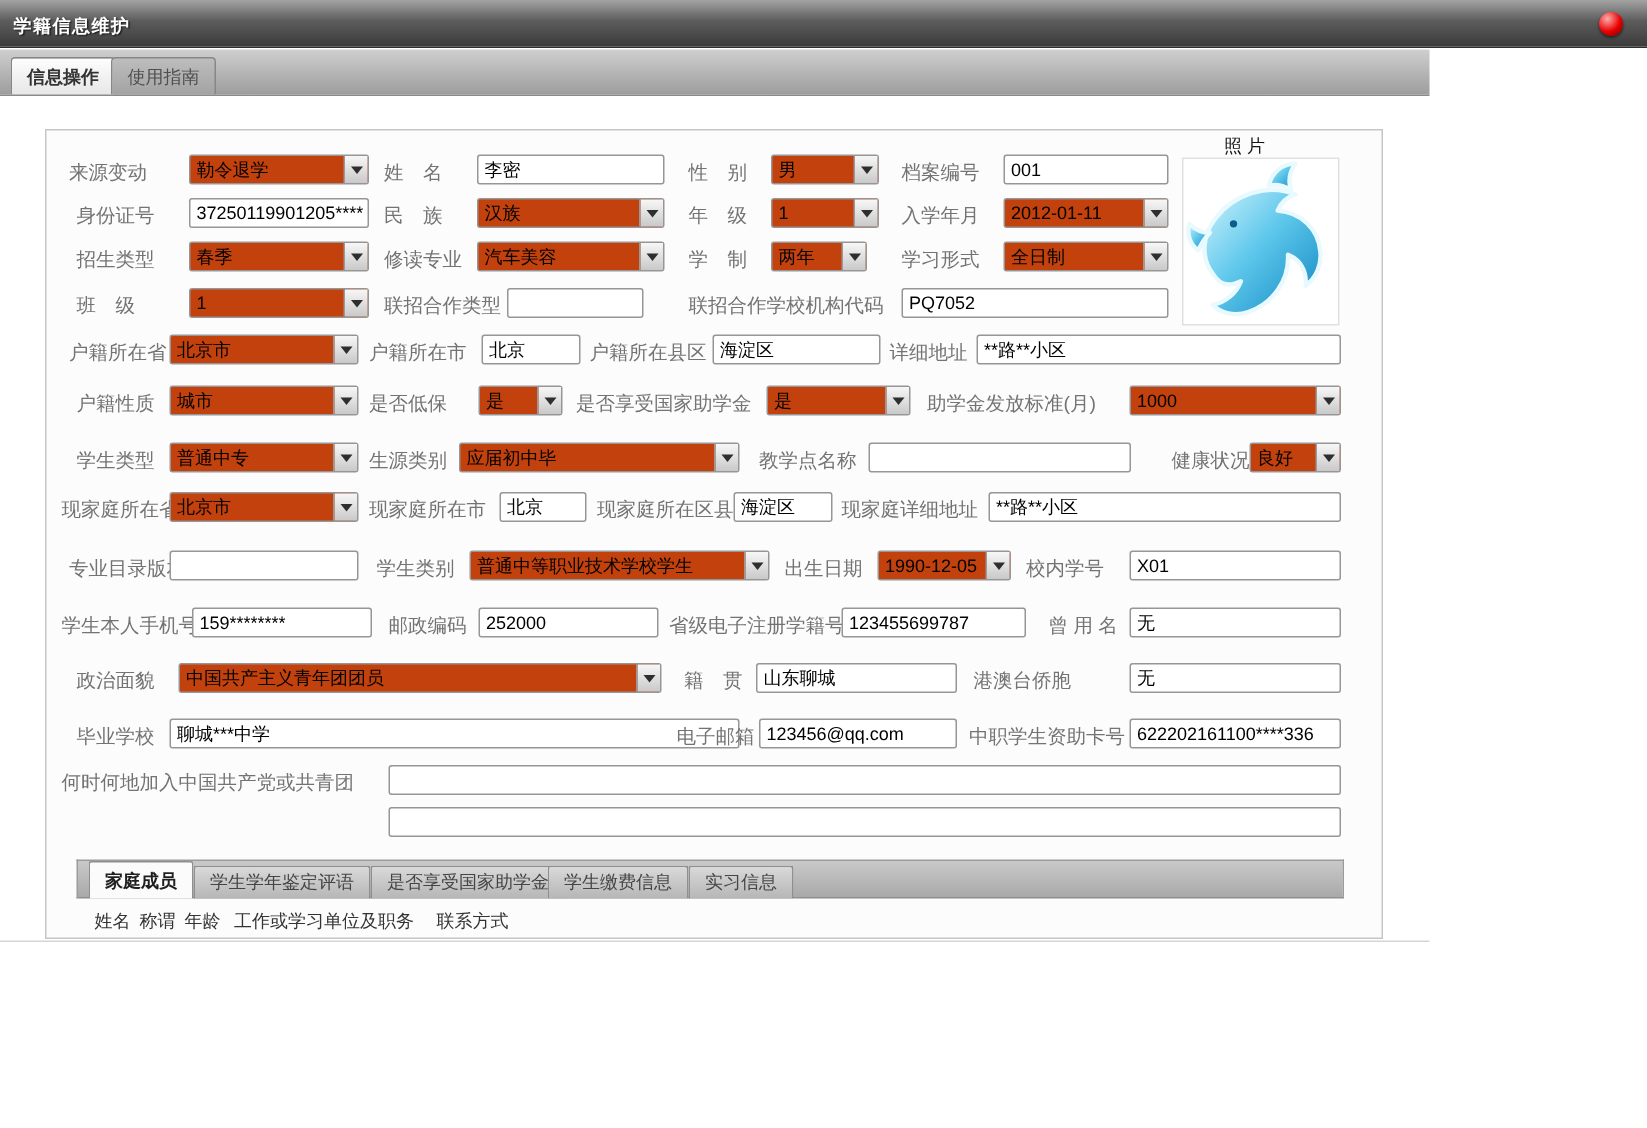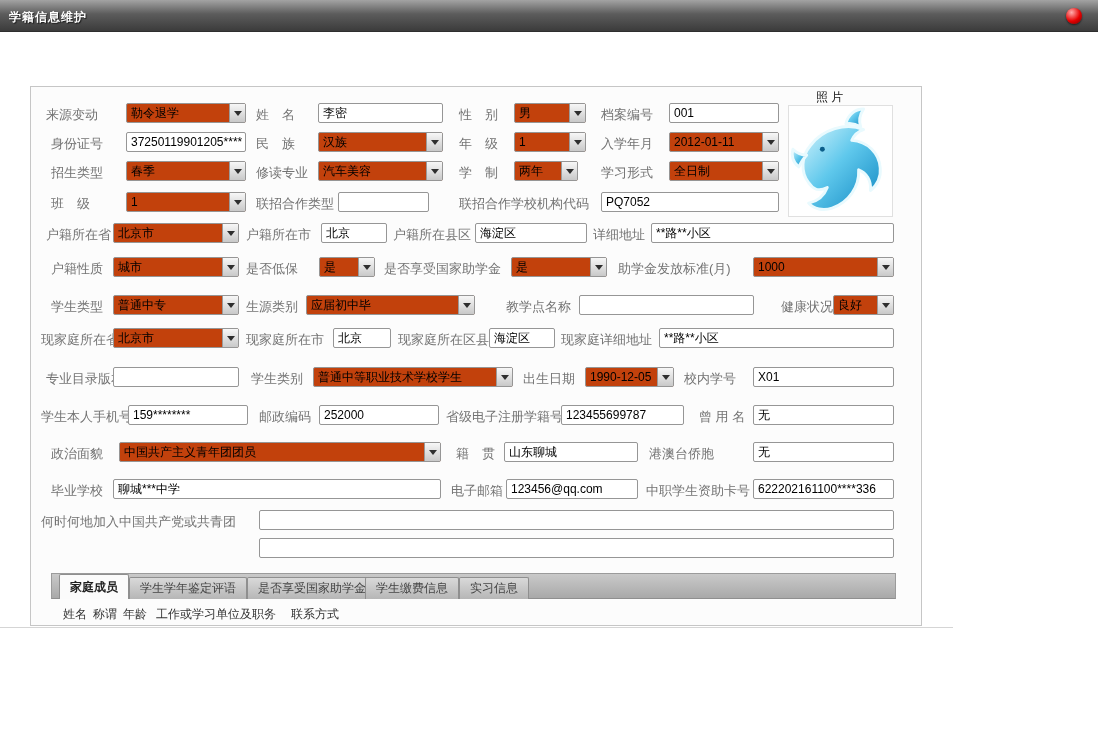--- a/index.html
+++ b/index.html
@@ -44,20 +44,24 @@
 </head>
 <body>
 
 <div class="window">
 
   <div class="titlebar">
     <div class="title">学籍信息维护</div>
     <div class="close-ball"></div>
   </div>
 
+  <div class="tabstrip">
+    <div class="tab active">信息操作</div>
+    <div class="tab inactive">使用指南</div>
+  </div>
 
   <div class="content">
     <div class="panel">
 
       <div class="lbl" style="left:15px;top:18px">来源变动</div>
       <div class="sel" style="left:95px;top:16px;width:120px">
           <span class="val">勒令退学</span>
           <span class="btn"></span>
         </div>
       <div class="lbl" style="left:225px;top:18px">姓　名</div>
@@ -170,21 +174,21 @@
           <span class="val">1000</span>
           <span class="btn"></span>
         </div>
 
       <div class="lbl" style="left:20px;top:210px">学生类型</div>
       <div class="sel" style="left:82px;top:208px;width:126px">
           <span class="val">普通中专</span>
           <span class="btn"></span>
         </div>
       <div class="lbl" style="left:215px;top:210px">生源类别</div>
-      <div class="sel" style="left:275px;top:208px;width:169px">
+      <div class="sel" style="left:275px;top:208px;width:187px">
           <span class="val">应届初中毕</span>
           <span class="btn"></span>
         </div>
       <div class="lbl" style="left:475px;top:210px">教学点名称</div>
       <div class="txt" style="left:548px;top:208px;width:175px"></div>
       <div class="lbl" style="left:750px;top:210px">健康状况</div>
       <div class="sel" style="left:802px;top:208px;width:61px">
           <span class="val">良好</span>
           <span class="btn"></span>
         </div>
@@ -229,21 +233,21 @@
       <div class="sel" style="left:88px;top:355px;width:322px">
           <span class="val">中国共产主义青年团团员</span>
           <span class="btn"></span>
         </div>
       <div class="lbl" style="left:425px;top:357px">籍　贯</div>
       <div class="txt" style="left:473px;top:355px;width:134px">山东聊城</div>
       <div class="lbl" style="left:618px;top:357px">港澳台侨胞</div>
       <div class="txt" style="left:722px;top:355px;width:141px">无</div>
 
       <div class="lbl" style="left:20px;top:394px">毕业学校</div>
-      <div class="txt" style="left:82px;top:392px;width:328px">聊城***中学</div>
+      <div class="txt" style="left:82px;top:392px;width:380px">聊城***中学</div>
       <div class="lbl" style="left:420px;top:394px">电子邮箱</div>
       <div class="txt" style="left:475px;top:392px;width:132px">123456@qq.com</div>
       <div class="lbl" style="left:615px;top:394px">中职学生资助卡号</div>
       <div class="txt" style="left:722px;top:392px;width:141px">622202161100****336</div>
 
       <div class="lbl" style="left:10px;top:425px">何时何地加入中国共产党或共青团</div>
       <div class="txt" style="left:228px;top:423px;width:635px"></div>
 
       <div class="txt" style="left:228px;top:451px;width:635px"></div>
 

